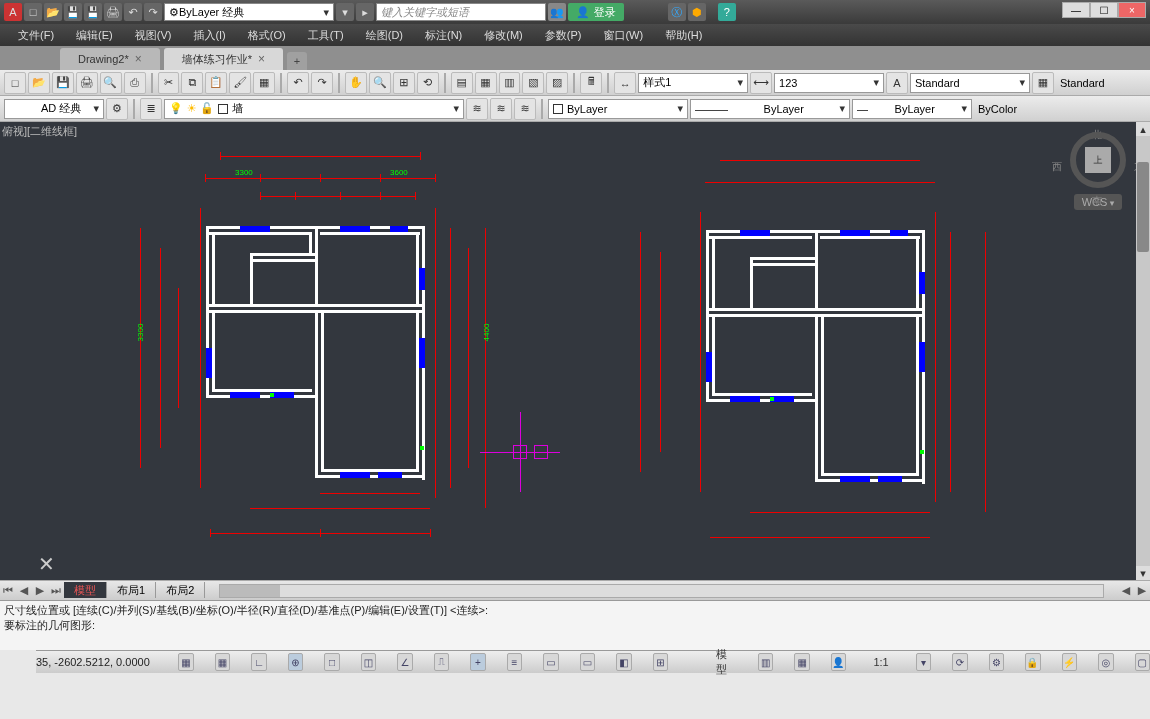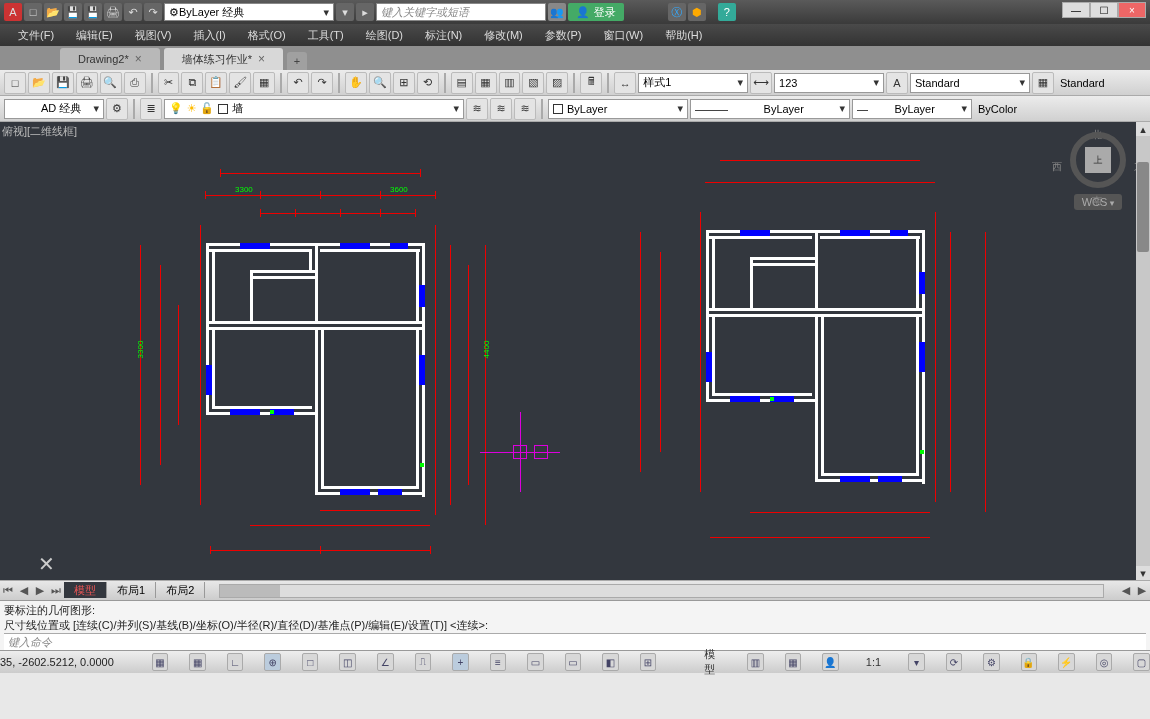--- a/index.html
+++ b/index.html
@@ -68,21 +68,21 @@
 .model-tabs .arr{width:16px;text-align:center;color:#555;cursor:pointer;}
 .model-tabs .mt{padding:2px 10px;border-right:1px solid #999;cursor:pointer;}
 .model-tabs .mt.active{background:#33373e;color:#e55;}
 .model-tabs .scroll-track{flex:1;height:14px;background:#ddd;border:1px solid #aaa;margin:0 14px;position:relative;}
 .model-tabs .scroll-thumb{position:absolute;left:0;top:0;width:60px;height:100%;background:#bbb;}
 
 .cmd-area{height:50px;background:#f4f4f4;border-top:1px solid #999;font-family:SimSun,monospace;font-size:12px;padding:2px 4px;color:#222;}
 .cmd-area .line{white-space:pre;}
 .cmd-input{background:#fff;border-top:1px solid #aaa;color:#888;font-style:italic;padding:1px 4px;}
 
-.status-bar{height:23px;background:linear-gradient(#eee,#ccc);border-top:1px solid #999;display:flex;align-items:center;padding:0 0;gap:21px;}
+.status-bar{height:23px;background:linear-gradient(#eee,#ccc);border-top:1px solid #999;display:flex;align-items:center;padding:0 0;gap:21px;margin-left:36px;}
 .status-bar .coord{width:180px;color:#222;}
 .status-bar .sb{width:22px;height:18px;background:#d8d8d8;border:1px solid #aaa;border-radius:2px;display:flex;align-items:center;justify-content:center;color:#446;cursor:pointer;font-size:10px;}
 .status-bar .sb.on{background:#bcd;}
 .status-bar .stxt{padding:0 6px;color:#333;}
 
 
 .vscroll{position:absolute;right:0;top:0;width:14px;height:100%;background:#c8c8c8;}
 .vscroll .thumb{position:absolute;left:1px;top:40px;width:12px;height:90px;background:#888;border-radius:2px;}
 .vscroll .ar{height:14px;display:flex;align-items:center;justify-content:center;color:#333;background:#ddd;}
 </style>
@@ -252,21 +252,21 @@
     <span class="d" style="top:-2px;left:34px;">北</span>
     <span class="d" style="top:30px;left:-6px;">西</span>
     <span class="d" style="top:30px;right:-6px;">东</span>
     <div class="ring">
       <div class="face">上</div>
     </div>
     <span class="d" style="bottom:22px;left:34px;">南</span>
     <div class="wcs-btn"><span>WCS</span> ▾</div>
   </div>
 
-  <div class="plan" style="left:120px;top:43px;width:380px;height:400px;">
+  <div class="plan" style="left:120px;top:26px;width:380px;height:400px;">
 
     <div class="dim" style="left:100px;top:8px;width:200px;height:1px;"></div>
     <div class="dim" style="left:100px;top:4px;width:1px;height:8px;"></div>
     <div class="dim" style="left:300px;top:4px;width:1px;height:8px;"></div>
     <div class="dim" style="left:85px;top:30px;width:230px;height:1px;"></div>
     <div class="dim" style="left:85px;top:26px;width:1px;height:8px;"></div>
     <div class="dim" style="left:140px;top:26px;width:1px;height:8px;"></div>
     <div class="dim" style="left:200px;top:26px;width:1px;height:8px;"></div>
     <div class="dim" style="left:260px;top:26px;width:1px;height:8px;"></div>
     <div class="dim" style="left:315px;top:26px;width:1px;height:8px;"></div>
@@ -423,25 +423,22 @@
   <span class="arr">⏭</span>
   <span id="mtabs"><span class="mt active">模型</span><span class="mt">布局1</span><span class="mt">布局2</span></span>
   <div class="scroll-track">
     <div class="scroll-thumb"></div>
   </div>
   <span class="arr">◀</span>
   <span class="arr">▶</span>
 </div>
 
 <div class="cmd-area">
+  <div class="line">尺寸线位置或 [连续(C)/并列(S)/基线(B)/坐标(O)/半径(R)/直径(D)/基准点(P)/编辑(E)/设置(T)] &lt;连续&gt;:</div>
   <div class="line">要标注的几何图形:</div>
-  <div class="line">尺寸线位置或 [连续(C)/并列(S)/基线(B)/坐标(O)/半径(R)/直径(D)/基准点(P)/编辑(E)/设置(T)] &lt;连续&gt;:</div>
-  <div class="cmd-input">
-    <span>键入命令</span>
-  </div>
 </div>
 
 <div class="status-bar">
   <div class="coord">35, -2602.5212, 0.0000</div>
   <span class="sb">▦</span>
   <span class="sb">▦</span>
   <span class="sb">∟</span>
   <span class="sb on">⊕</span>
   <span class="sb">□</span>
   <span class="sb">◫</span>

